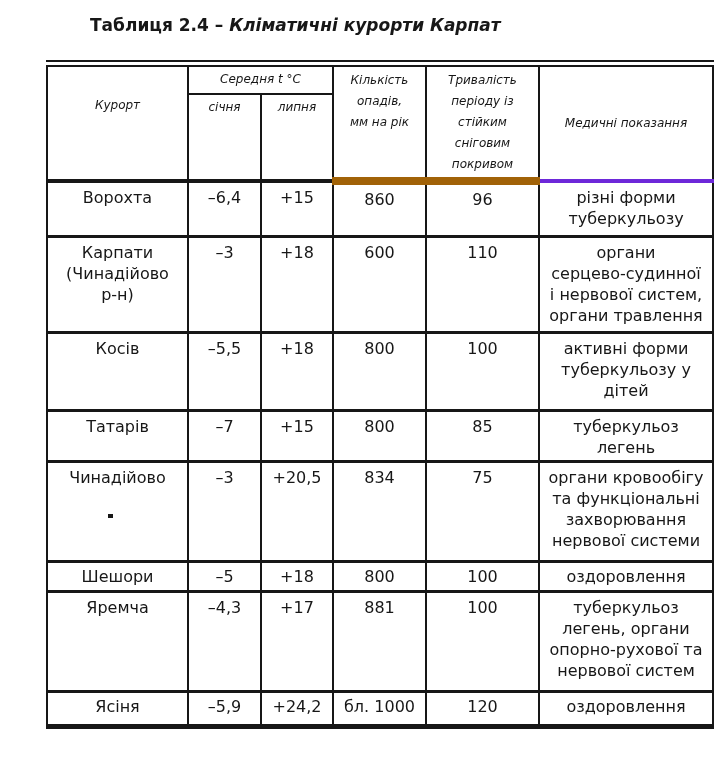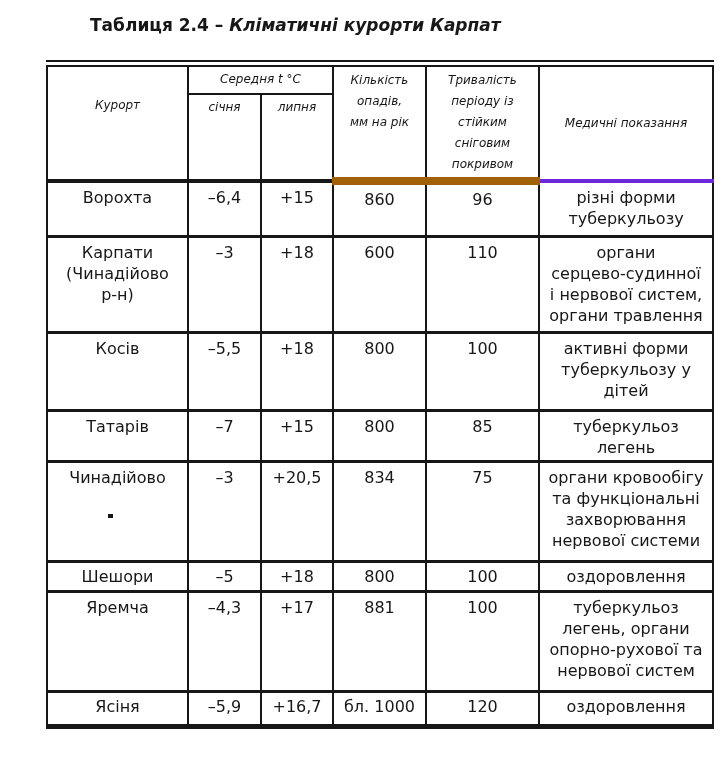--- a/index.html
+++ b/index.html
@@ -192,21 +192,21 @@
       <td>881</td>
       <td>100</td>
       <td>туберкульоз
 легень, органи
 опорно-рухової та
 нервової систем</td>
     </tr>
     <tr class="r8">
       <td>Ясіня</td>
       <td>–5,9</td>
-      <td>+16,7</td>
+      <td>+24,2</td>
       <td>бл. 1000</td>
       <td>120</td>
       <td>оздоровлення</td>
     </tr>
   </tbody>
 </table>
 
 <div class="speck"></div>
 
 </body></html>

